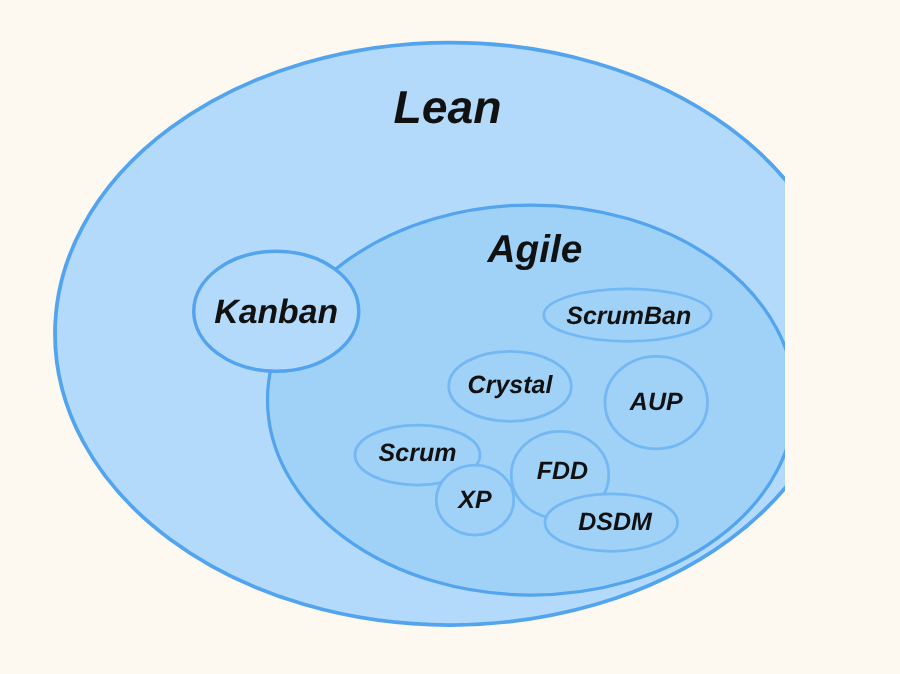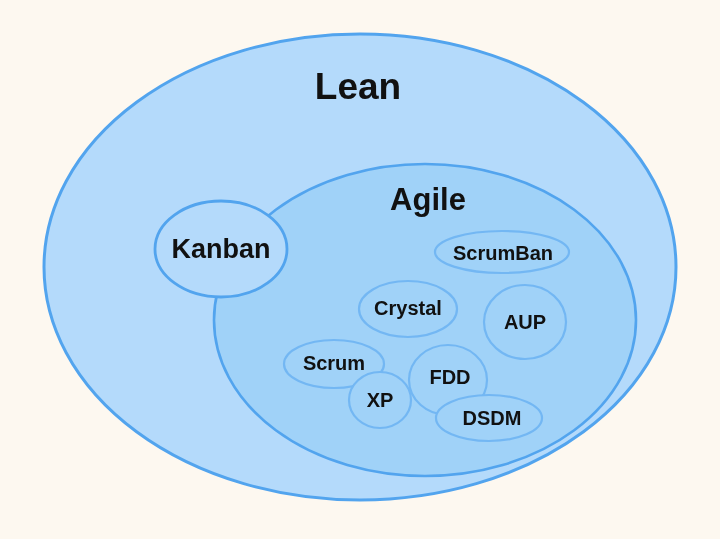--- a/index.html
+++ b/index.html
@@ -2,24 +2,25 @@
 <html><head>
 <meta charset="utf-8">
 <style>
   html, body {
     margin: 0;
     padding: 0;
     background: #FDF8F0;
   }
   .stage {
     position: relative;
-    width: 720px;
+    width: 628px;
     height: 539px;
     overflow: hidden;
     font-family: "Liberation Sans", sans-serif;
+    font-style: italic;
   }
   svg text {
     font-family: "Liberation Sans", sans-serif;
     font-weight: bold;
     text-anchor: middle;
     dominant-baseline: central;
   }
   .title-label   { font-size: 37px; }
   .agile-label   { font-size: 31px; }
   .kanban-label  { font-size: 27px; }

